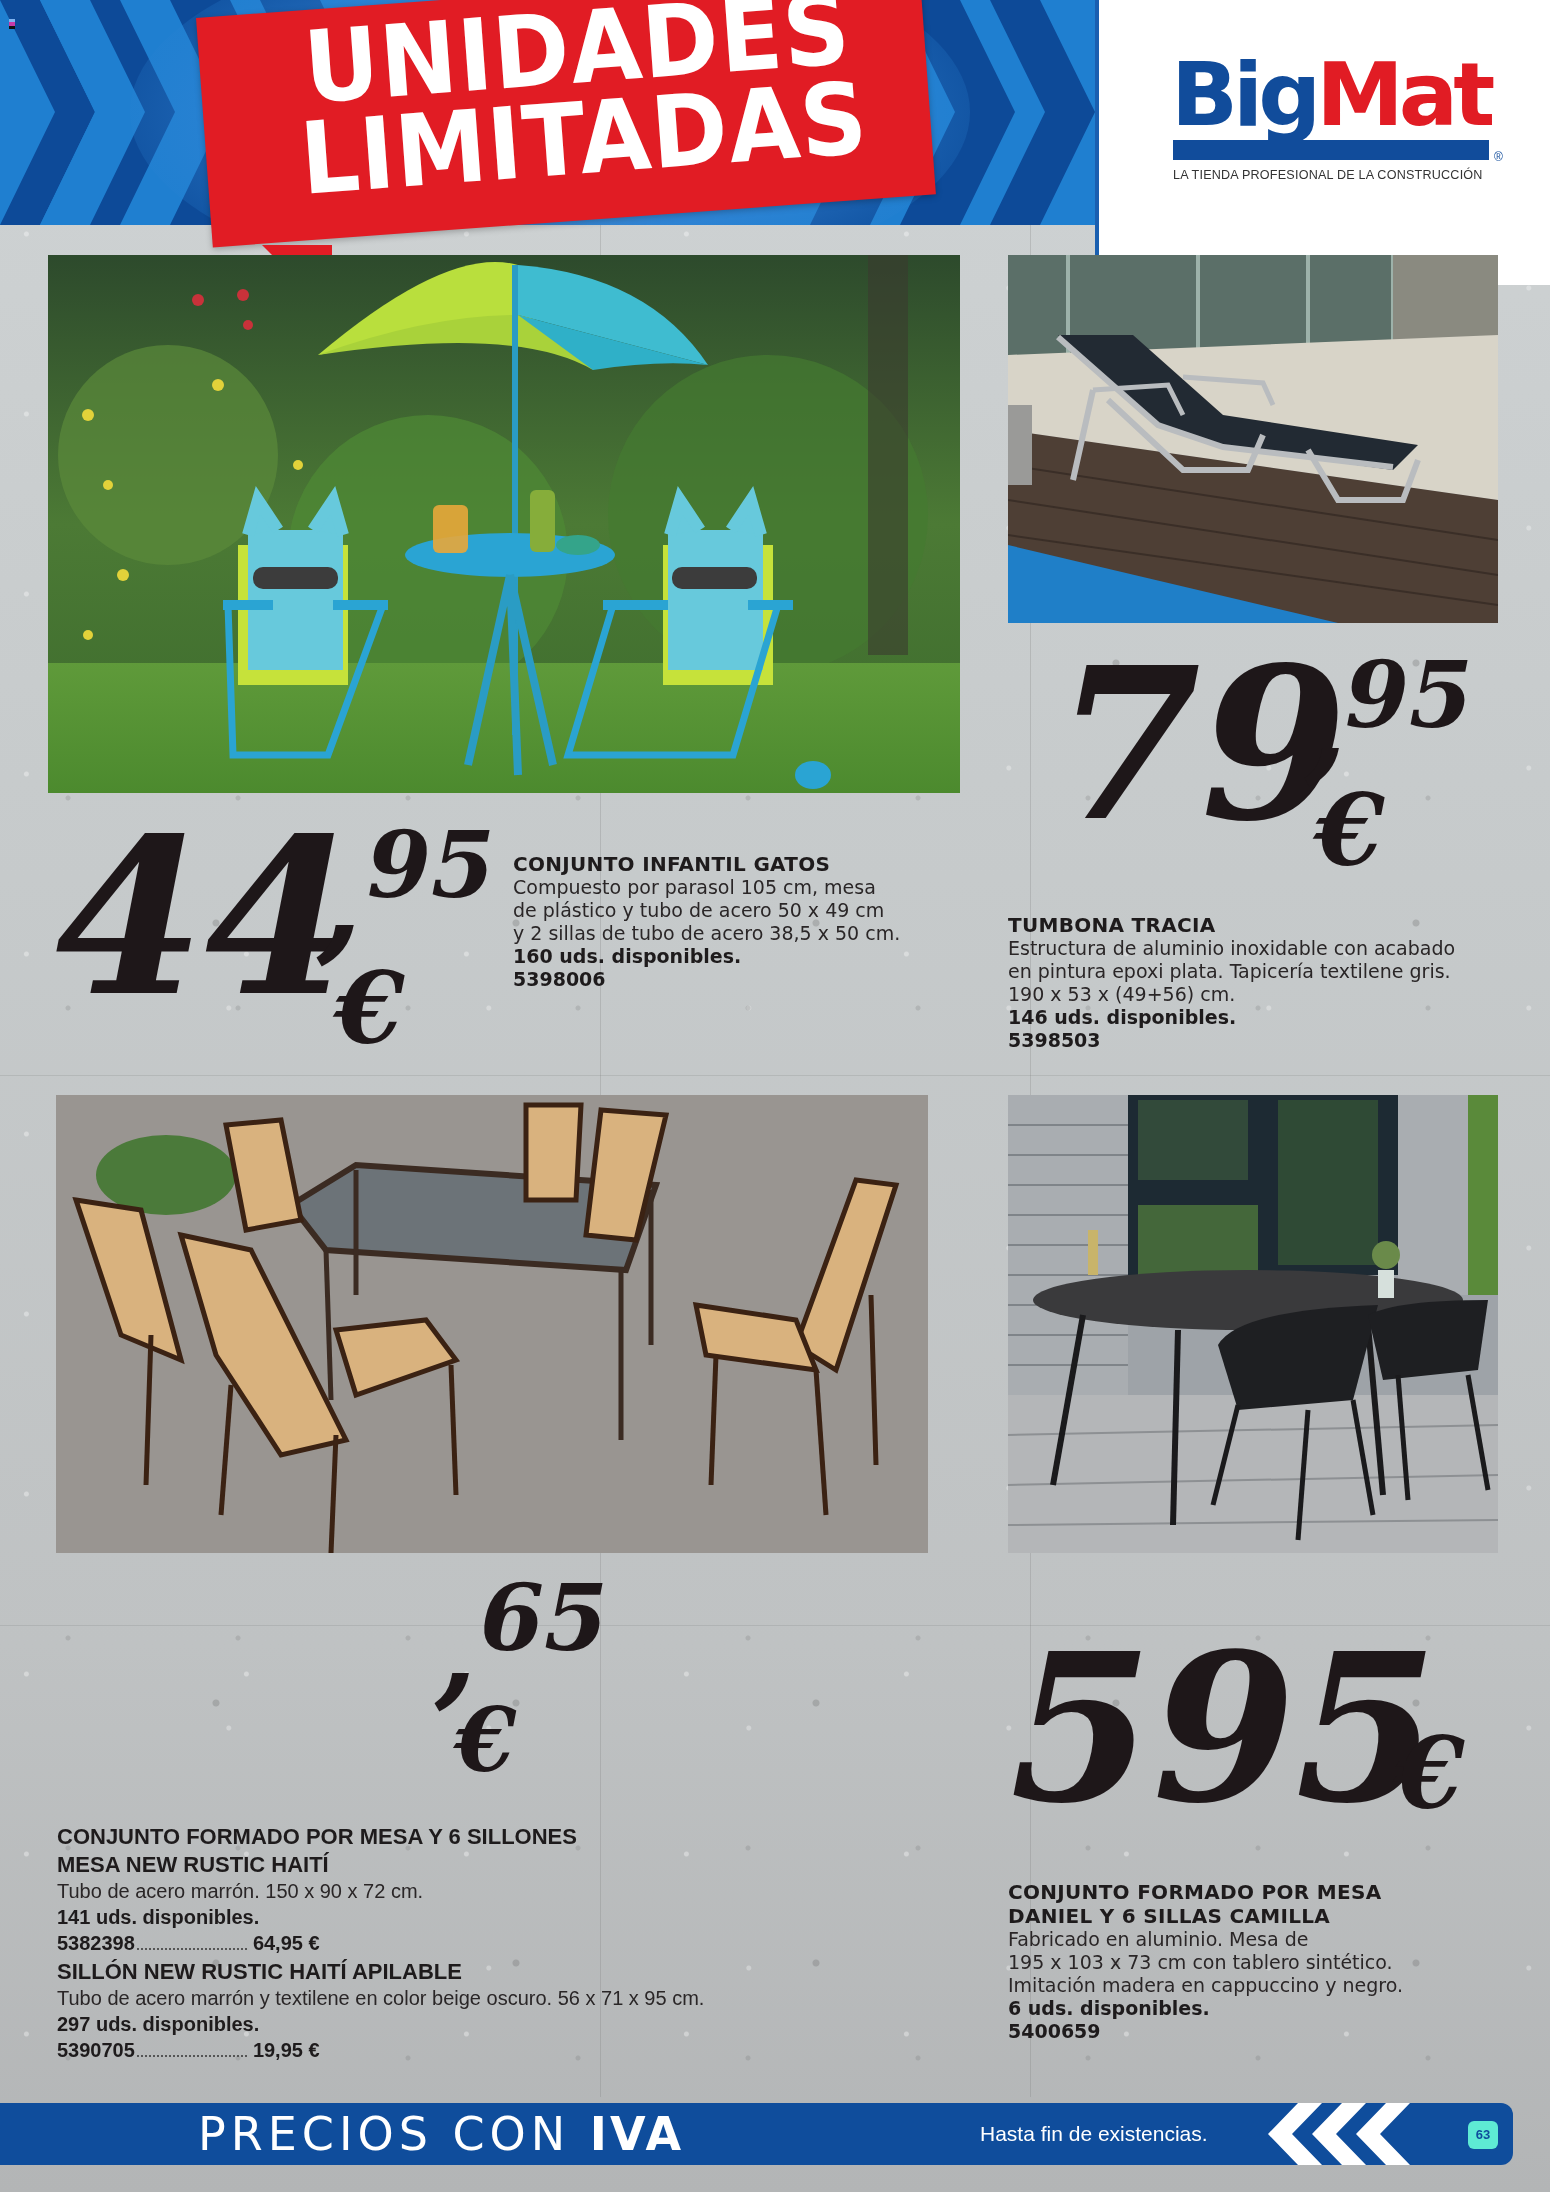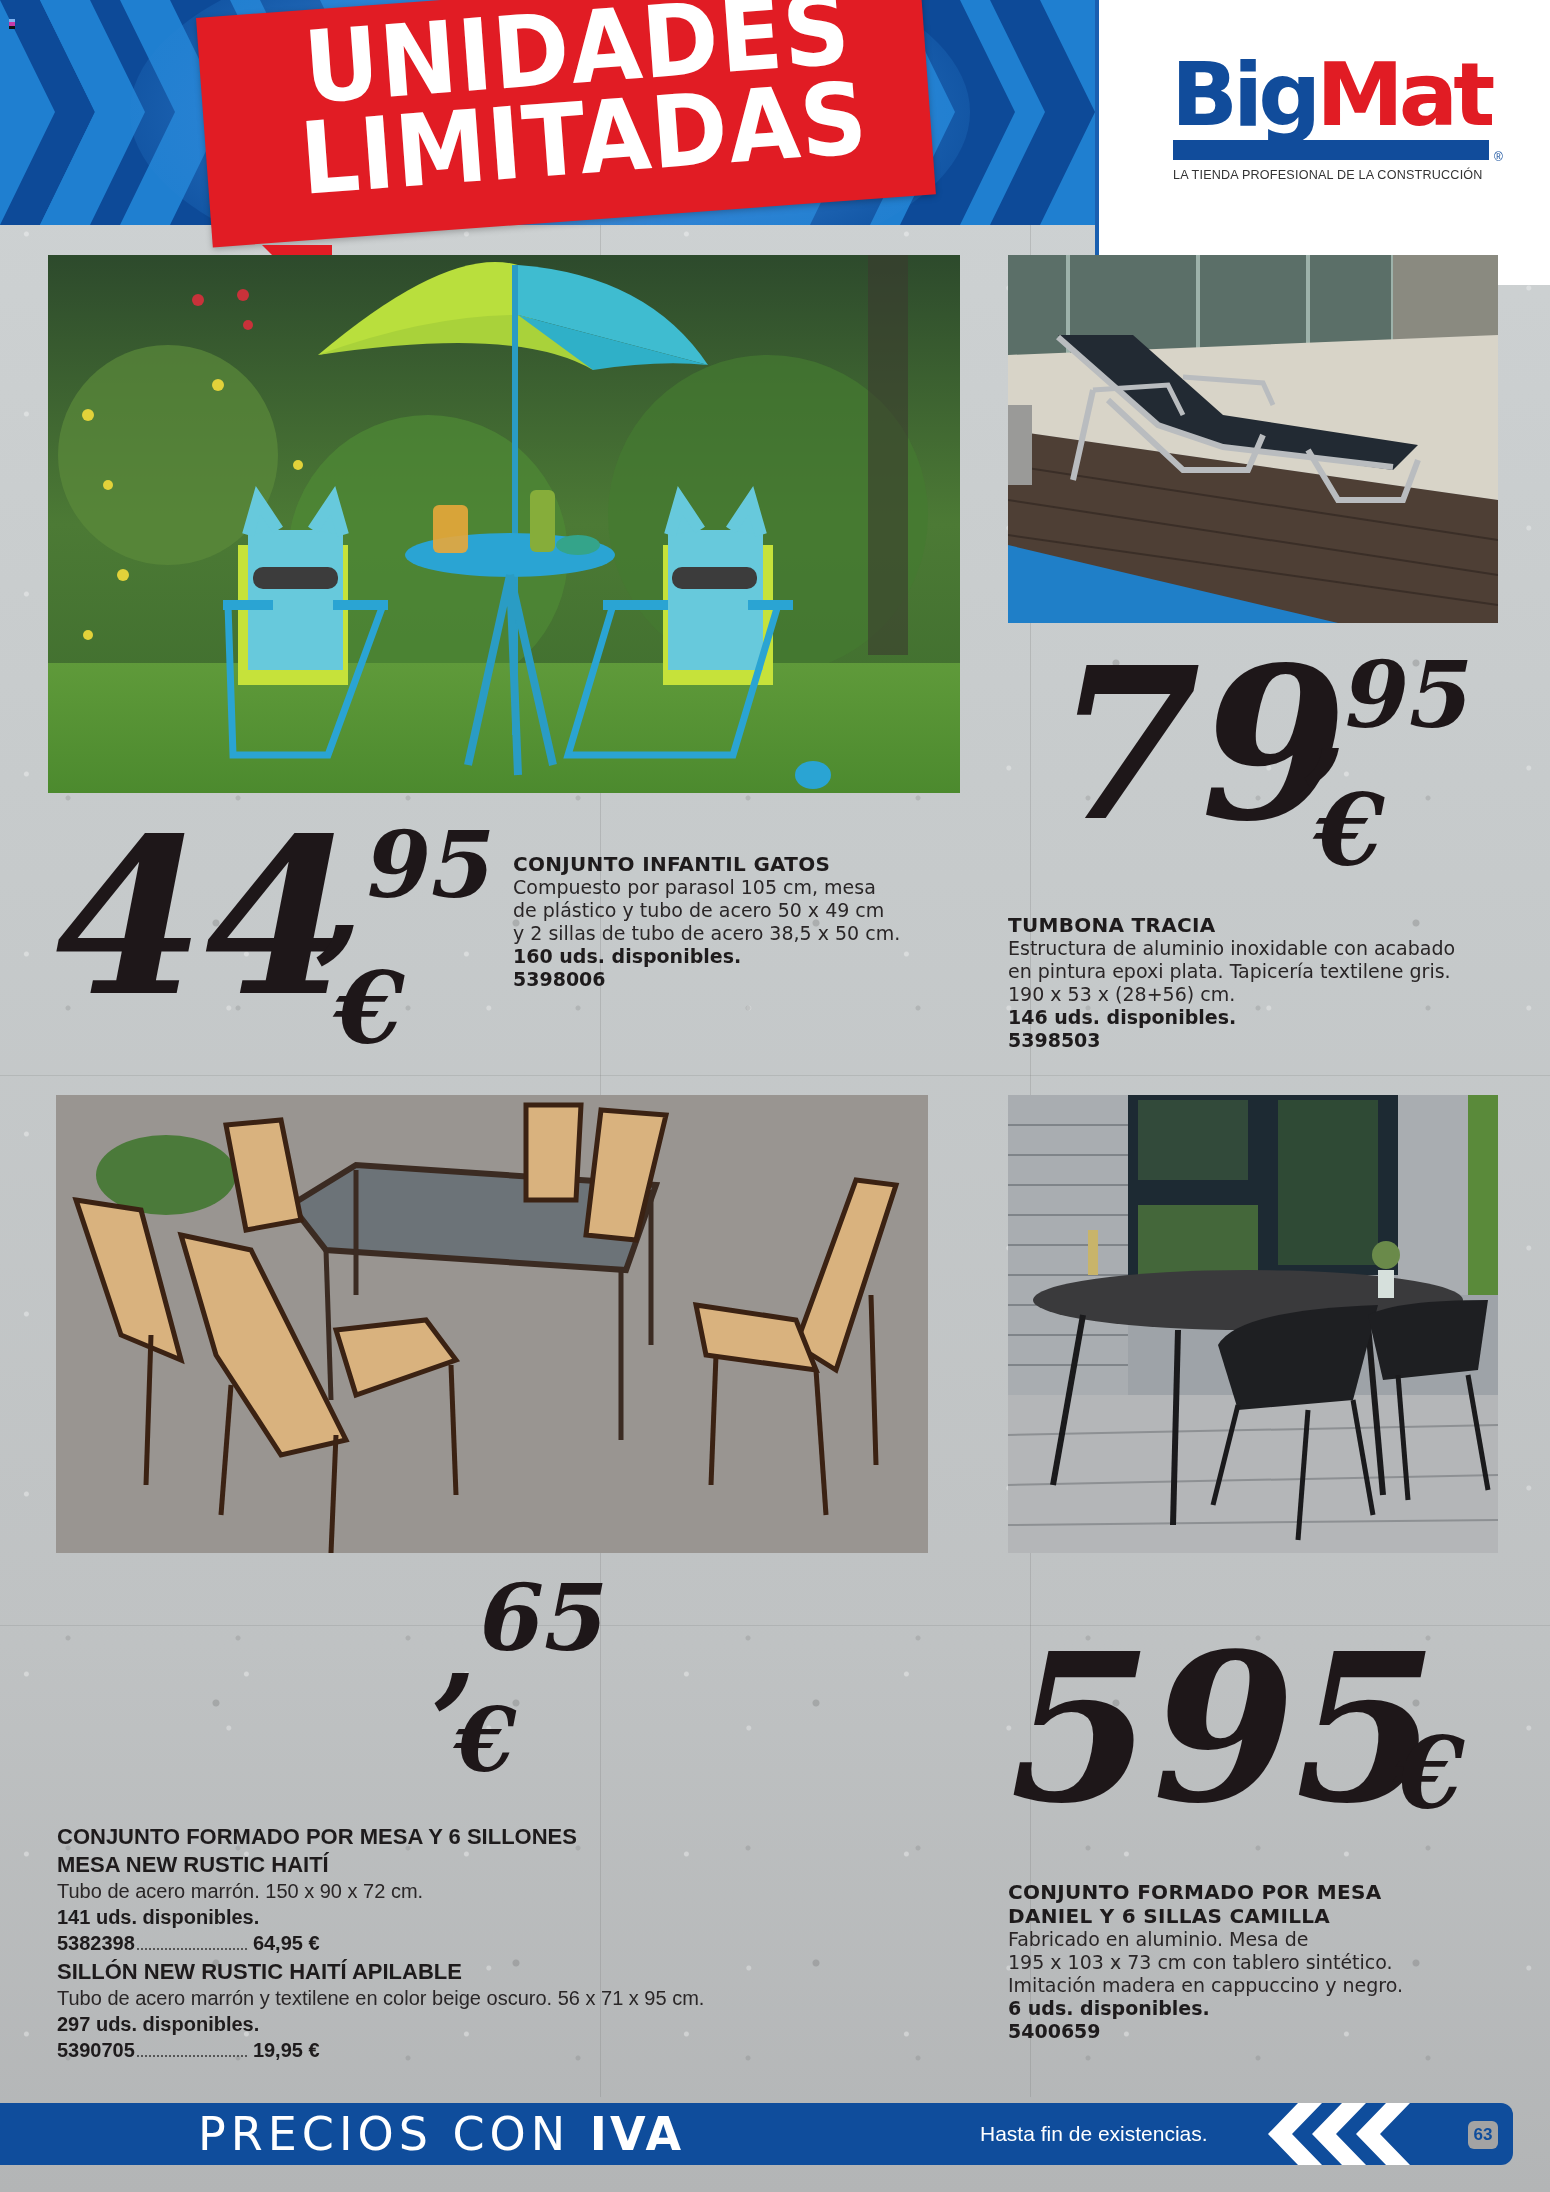--- a/index.html
+++ b/index.html
@@ -85,22 +85,22 @@
   
   .footer-bar {
     position: absolute; left: 0; top: 2103px; width: 1513px; height: 62px;
     background: #0f4d9c; border-radius: 0 12px 12px 0;
   }
   .footer-title { position: absolute; left: 198px; top: 6px; color: #fff; font-family: "DejaVu Sans", sans-serif;
     font-size: 46px; line-height: 50px; letter-spacing: 5px; }
   .footer-title b { font-weight: bold; letter-spacing: 3px; }
   .footer-note { position: absolute; left: 980px; top: 19px; color: #fff; font-size: 21px; }
   .footer-chevrons { position: absolute; left: 1262px; top: 0; width: 150px; height: 62px; }
-  .page-badge { position: absolute; left: 1468px; top: 18px; width: 30px; height: 28px; background: #a3a3a3; color: #0f4d9c;
-    border-radius: 6px; font-weight: bold; font-size: 17px; line-height: 28px; text-align: center; }
+  .page-badge { position: absolute; left: 1468px; top: 18px; width: 30px; height: 28px; background: #5eead4; color: #0f4d9c;
+    border-radius: 6px; font-weight: bold; font-size: 13px; line-height: 28px; text-align: center; }
 </style>
 </head>
 <body>
 
 <div class="concrete"></div>
 <div class="panel-line-v" style="left:1030px"></div>
 <div class="panel-line-v" style="left:600px"></div>
 <div class="panel-line-h" style="top:1075px"></div>
 <div class="panel-line-h" style="top:1625px"></div>
 
@@ -257,21 +257,21 @@
   <span class="int" style="font-size:210px; line-height:210px; top:0;">79</span>
   <span class="comma" style="left:250px; top:25px; font-size:120px; line-height:120px;">,</span>
   <span class="dec" style="left:290px; top:5px; font-size:92px; line-height:100px;">95</span>
   <span class="cur" style="left:260px; top:140px; font-size:100px; line-height:100px;">€</span>
 </div>
 
 <div class="ptext" style="left:1008px; top:913px; width:520px;">
   <div class="ptitle">TUMBONA TRACIA</div>
   <div class="pdesc">Estructura de aluminio inoxidable con acabado</div>
   <div class="pdesc">en pintura epoxi plata. Tapicería textilene gris.</div>
-  <div class="pdesc">190 x 53 x (28+56) cm.</div>
+  <div class="pdesc">190 x 53 x (49+56) cm.</div>
   <div class="pbold">146 uds. disponibles.</div>
   <div class="pbold">5398503</div>
 </div>
 
 <div class="photo" style="left:56px; top:1095px; width:872px; height:458px;" title="Mesa de cristal rectangular con 6 sillones de textilene beige y tubo marrón">
   <svg viewBox="0 0 872 458" preserveAspectRatio="none">
     <rect width="872" height="458" fill="#8f8a86"></rect>
     <rect width="872" height="458" fill="#a49f9b" opacity=".5"></rect>
     <ellipse cx="110" cy="80" rx="70" ry="40" fill="#4b7a3a"></ellipse>
 

